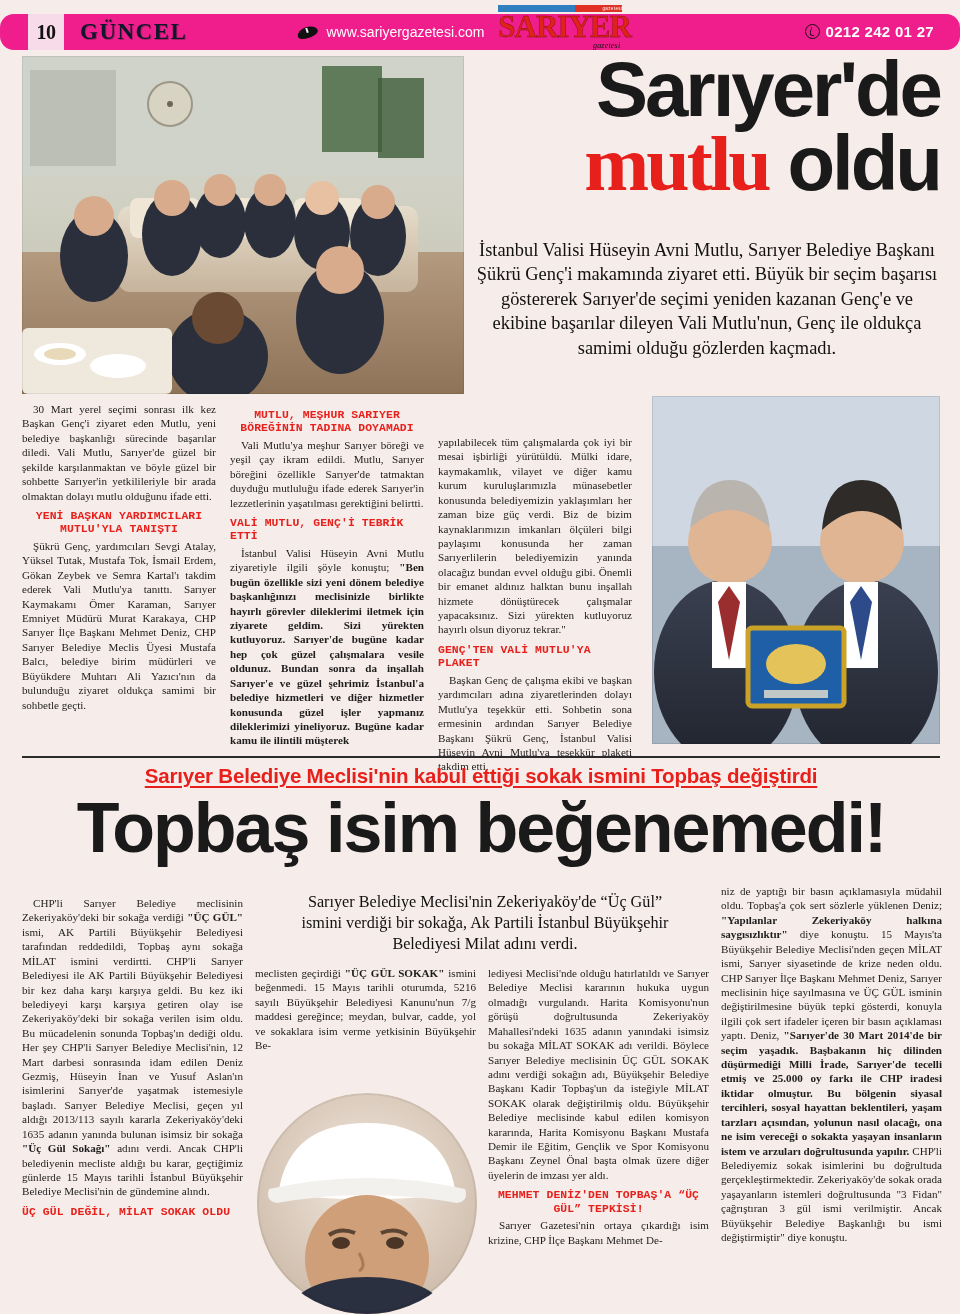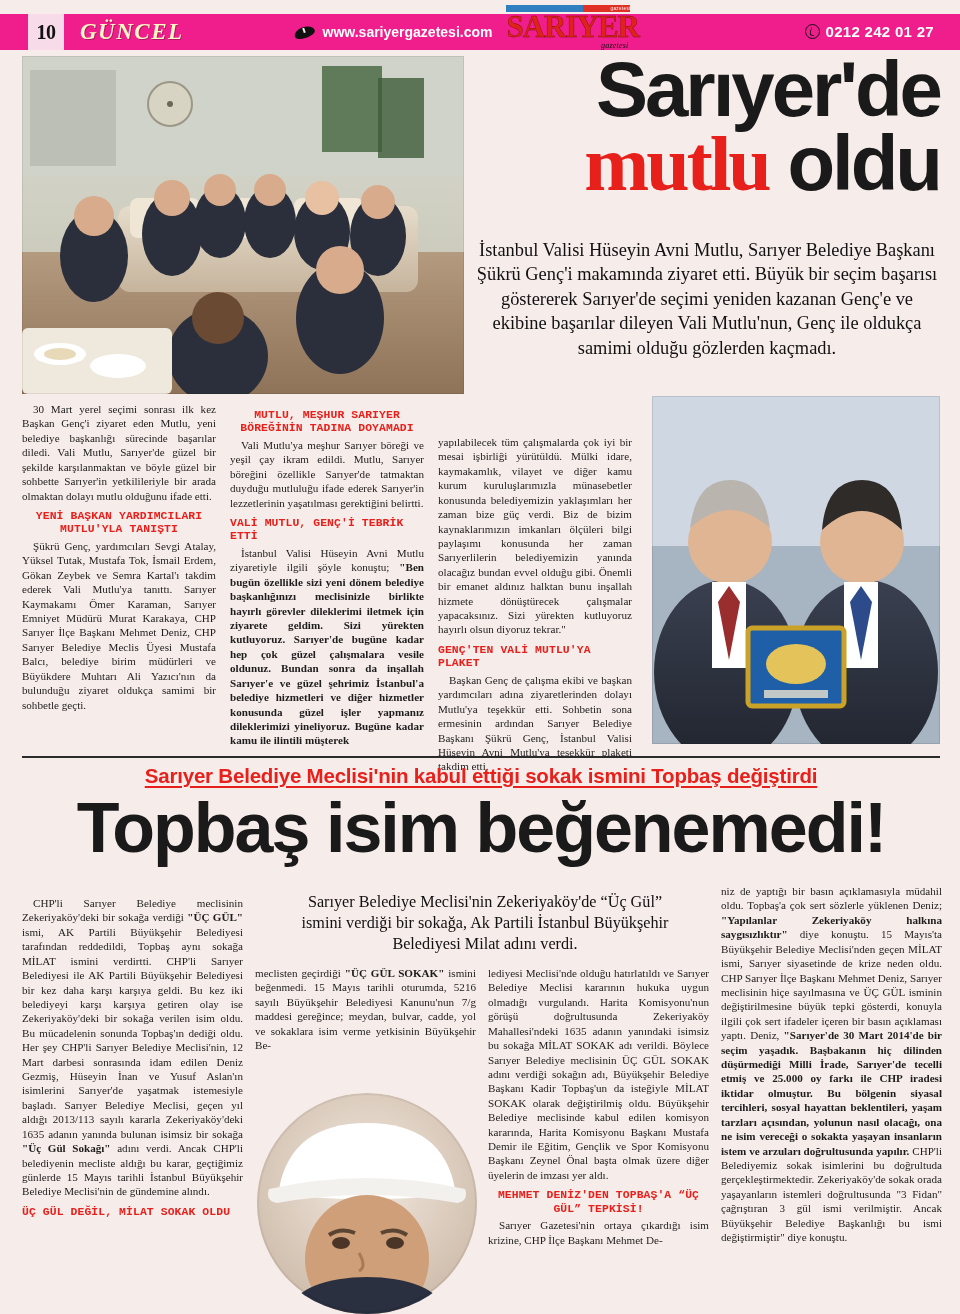--- a/index.html
+++ b/index.html
@@ -16,41 +16,41 @@
   }
 
   
   .masthead {
     position: absolute;
     left: 0; top: 14px;
     width: 960px; height: 36px;
     background: #ef1e8c;
     display: flex;
     align-items: center;
+    border-radius: 14px;
   }
   .page-number {
     width: 36px; height: 36px;
     background: #f7dbe8;
     color: #111;
     font-family: "Liberation Serif", serif;
     font-weight: bold;
     font-size: 20px;
     display: flex; align-items: center; justify-content: center;
     letter-spacing: -0.5px;
     margin-left: 28px;
   }
   .section-name {
-    color: #fef9c3;
+    color: #0f172a;
     font-family: "Liberation Serif", serif;
     font-weight: bold;
     font-size: 23px;
     letter-spacing: 1.5px;
     margin-left: 16px;
     text-shadow: 1px 1px 0 rgba(0,0,0,0.25);
-    font-style: italic;
   }
   .web-wrap {
     display: flex; align-items: center;
     margin-left: 110px;
     gap: 7px;
   }
   .web-icon {
     width: 22px; height: 13px;
     position: relative;
   }
@@ -62,21 +62,21 @@
     transform: rotate(-18deg);
   }
   .web-icon .mouse-line {
     position: absolute; left: 9px; top: 2px;
     width: 1.5px; height: 5px; background: #f2f2f2;
     transform: rotate(-18deg);
   }
   .web-url {
     color: #ffffff;
     font-family: "Liberation Sans", sans-serif;
-    font-weight: bold;
+    font-weight: normal;
     font-size: 14px;
     letter-spacing: 0px;
   }
   .logo-block {
     margin-left: 14px;
     position: relative;
     width: 126px; height: 44px;
   }
   .logo-topbar {
     position: absolute; left: 0; top: -5px;

